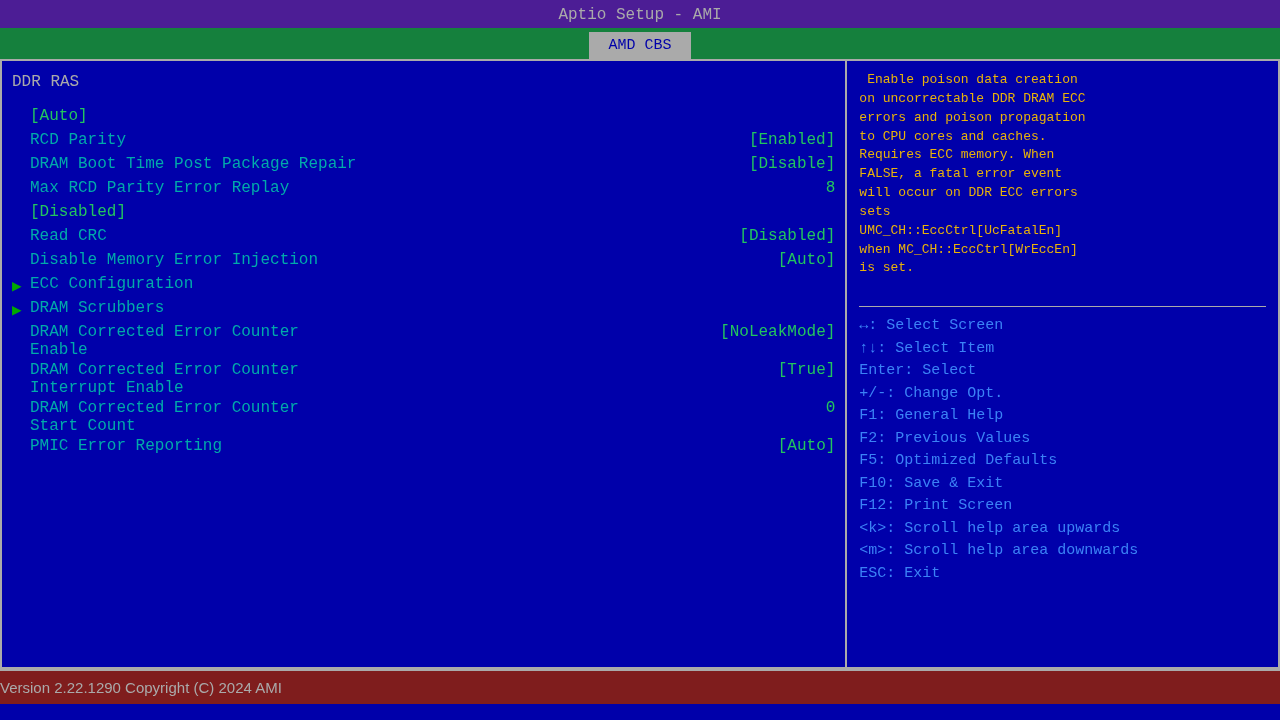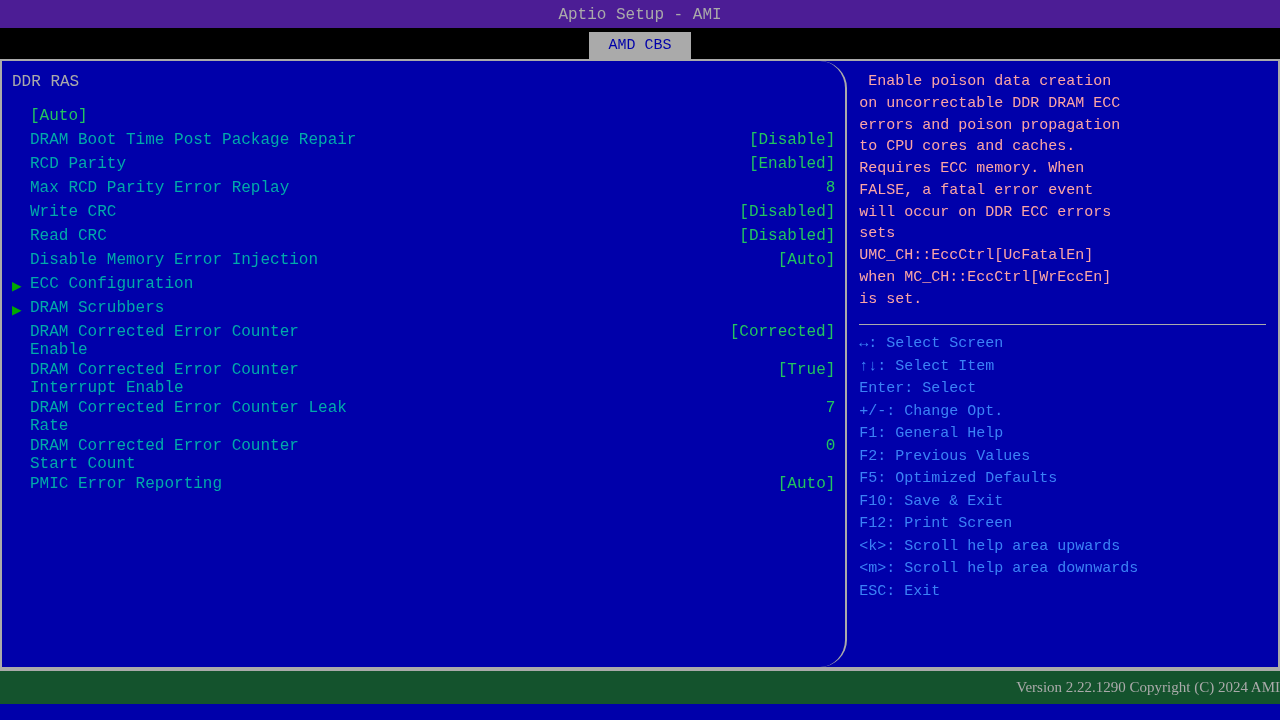--- a/index.html
+++ b/index.html
@@ -17,21 +17,21 @@
     #title-bar {
       background: #4c1d95;
       text-align: center;
       padding: 6px 0 4px 0;
       color: #aaaaaa;
       font-size: 16px;
     }
 
     
     #tab-bar {
-      background: #000000;
+      background: #15803d;
       display: flex;
       justify-content: center;
       padding: 4px 0 0 0;
     }
     .tab {
       background: #aaaaaa;
       color: #0000aa;
       padding: 4px 18px;
       font-size: 15px;
       font-family: 'Courier New', Courier, monospace;
@@ -47,21 +47,20 @@
       margin: 0;
     }
 
     
     #left-panel {
       width: 848px;
       background: #0000aa;
       padding: 12px 10px 10px 10px;
       border-right: 2px solid #aaaaaa;
       color: #aaaaaa;
-      border-radius: 27px;
     }
 
     .panel-title {
       color: #aaaaaa;
       font-size: 16px;
       margin-bottom: 16px;
       font-family: 'Courier New', Courier, monospace;
     }
 
     .menu-item {
@@ -100,47 +99,47 @@
     #right-panel {
       width: 432px;
       background: #0000aa;
       padding: 10px 12px;
       color: #aaaaaa;
       font-family: 'Courier New', Courier, monospace;
       font-size: 15px;
     }
 
     #help-text {
-      color: #fca5a5;
-      font-size: 15px;
+      color: #eab308;
+      font-size: 13px;
       line-height: 1.45;
-      margin-bottom: 14px;
+      margin-bottom: 28px;
     }
 
     #divider {
       border: none;
       border-top: 1px solid #aaaaaa;
       margin: 10px 0 8px 0;
     }
 
     #shortcuts {
       color: #3b82f6;
       font-size: 15px;
       line-height: 1.5;
     }
 
     
     #footer {
-      background: #14532d;
-      text-align: right;
+      background: #7f1d1d;
+      text-align: left;
       color: #aaaaaa;
       font-size: 15px;
       padding: 8px 0;
       border-top: 2px solid #aaaaaa;
-      font-family: Liberation Serif, serif;
+      font-family: Liberation Sans, sans-serif;
     }
   </style>
 </head>
 <body>
 
 <div id="title-bar">
   <span>Aptio Setup - AMI</span>
 </div>
 
 <div id="tab-bar">
@@ -152,36 +151,35 @@
   <div id="left-panel">
     <div class="panel-title">DDR RAS</div>
     <div id="menu-list">
 
     <div class="menu-item">
           <span class="arrow"> </span>
           <span class="value">[Auto]</span>
         </div>
         <div class="menu-item">
           <span class="arrow"> </span>
+          <span class="label">RCD Parity</span>
+          <span class="value">[Enabled]</span>
+        </div>
+        <div class="menu-item">
+          <span class="arrow"> </span>
           <span class="label">DRAM Boot Time Post Package Repair</span>
           <span class="value">[Disable]</span>
         </div>
         <div class="menu-item">
           <span class="arrow"> </span>
-          <span class="label">RCD Parity</span>
-          <span class="value">[Enabled]</span>
-        </div>
-        <div class="menu-item">
-          <span class="arrow"> </span>
           <span class="label">Max RCD Parity Error Replay</span>
           <span class="value">8</span>
         </div>
         <div class="menu-item">
           <span class="arrow"> </span>
-          <span class="label">Write CRC</span>
           <span class="value">[Disabled]</span>
         </div>
         <div class="menu-item">
           <span class="arrow"> </span>
           <span class="label">Read CRC</span>
           <span class="value">[Disabled]</span>
         </div>
         <div class="menu-item">
           <span class="arrow"> </span>
           <span class="label">Disable Memory Error Injection</span>
@@ -192,33 +190,27 @@
           <span class="label">ECC Configuration</span>
         </div>
         <div class="menu-item submenu">
           <span class="arrow">▶</span>
           <span class="label">DRAM Scrubbers</span>
         </div>
         <div class="menu-item">
           <span class="arrow"> </span>
           <span class="label" style="white-space: pre;">DRAM Corrected Error Counter
 Enable</span>
-          <span class="value">[Corrected]</span>
+          <span class="value">[NoLeakMode]</span>
         </div>
         <div class="menu-item">
           <span class="arrow"> </span>
           <span class="label" style="white-space: pre;">DRAM Corrected Error Counter
 Interrupt Enable</span>
           <span class="value">[True]</span>
-        </div>
-        <div class="menu-item">
-          <span class="arrow"> </span>
-          <span class="label" style="white-space: pre;">DRAM Corrected Error Counter Leak
-Rate</span>
-          <span class="value">7</span>
         </div>
         <div class="menu-item">
           <span class="arrow"> </span>
           <span class="label" style="white-space: pre;">DRAM Corrected Error Counter
 Start Count</span>
           <span class="value">0</span>
         </div>
         <div class="menu-item">
           <span class="arrow"> </span>
           <span class="label">PMIC Error Reporting</span>

